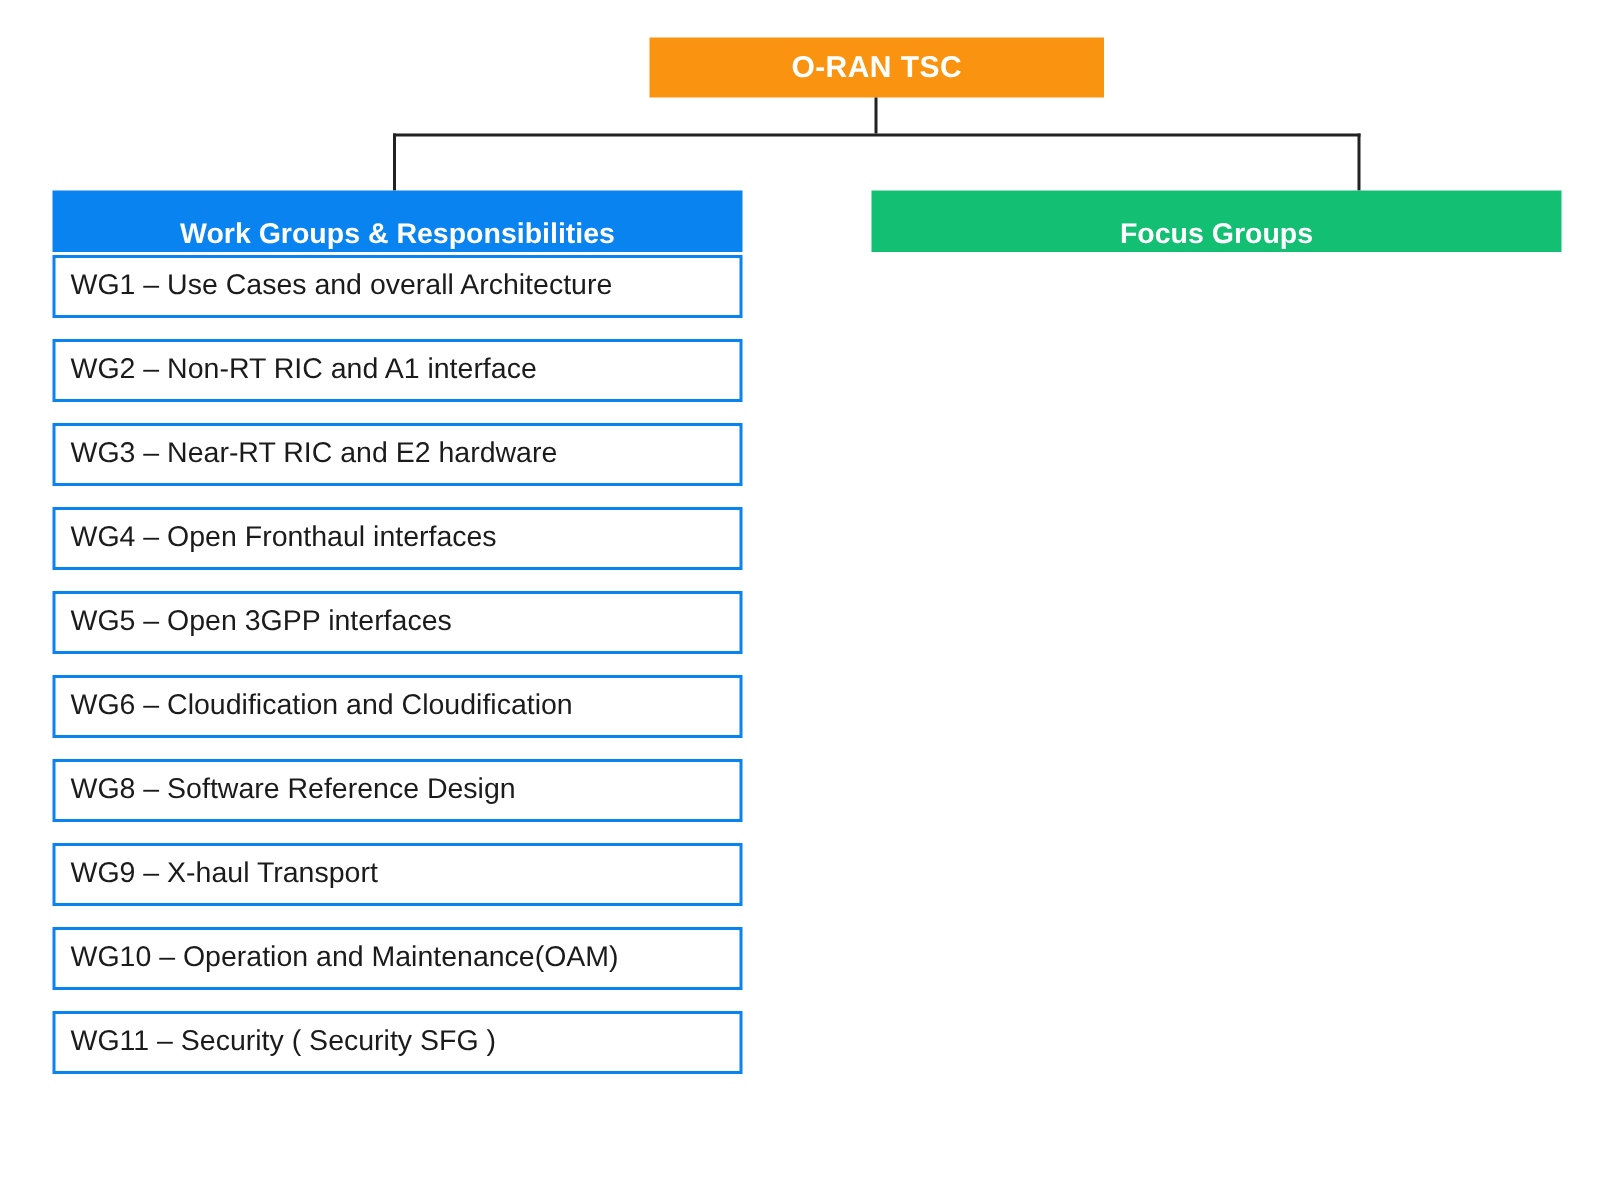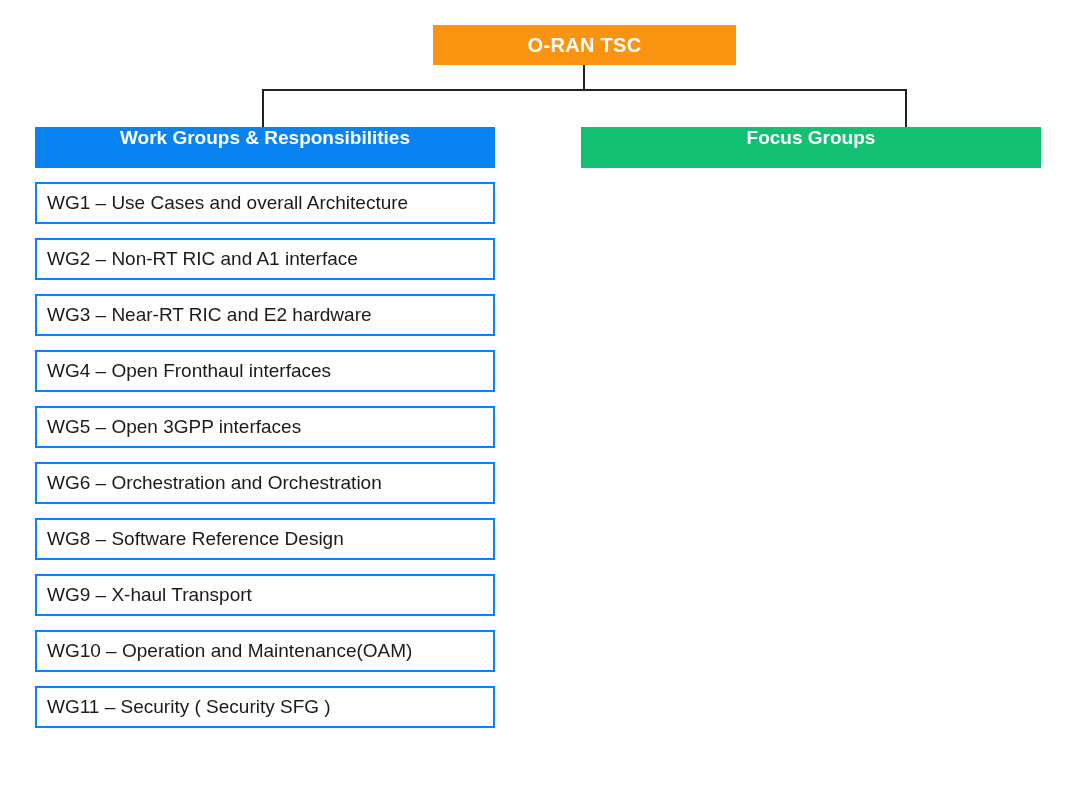--- a/index.html
+++ b/index.html
@@ -43,31 +43,31 @@
     position: absolute;
     top: 127px;
     width: 460px;
   }
   .column.left  { left: 35px; }
   .column.right { left: 581px; }
 
   .col-header {
     height: 41px;
     display: flex;
-    align-items: flex-start;
+    align-items: flex-end;
     justify-content: center;
     color: #ffffff;
     font-weight: bold;
     font-size: 19px;
   }
   .col-header.blue  { background: var(--blue); }
   .col-header.green { background: var(--green); }
 
   .items {
-    margin-top: 14px;
+    margin-top: 2px;
     display: flex;
     flex-direction: column;
     gap: 14px;
   }
   .item-box {
     height: 42px;
     box-sizing: border-box;
     background: #ffffff;
     display: flex;
     align-items: center;
@@ -96,21 +96,21 @@
   <div class="column left">
     <div class="col-header blue">
       <span>Work Groups &amp; Responsibilities</span>
     </div>
     <div class="items">
         <div class="item-box blue">WG1 – Use Cases and overall Architecture</div>
         <div class="item-box blue">WG2 – Non-RT RIC and A1 interface</div>
         <div class="item-box blue">WG3 – Near-RT RIC and E2 hardware</div>
         <div class="item-box blue">WG4 – Open Fronthaul interfaces</div>
         <div class="item-box blue">WG5 – Open 3GPP interfaces</div>
-        <div class="item-box blue">WG6 – Orchestration and Orchestration</div>
+        <div class="item-box blue">WG6 – Cloudification and Cloudification</div>
         <div class="item-box blue">WG8 – Software Reference Design</div>
         <div class="item-box blue">WG9 – X-haul Transport</div>
         <div class="item-box blue">WG10 – Operation and Maintenance(OAM)</div>
         <div class="item-box blue">WG11 – Security ( Security SFG )</div>
       </div>
   </div>
 
   <div class="column right">
     <div class="col-header green">
       <span>Focus Groups</span>

